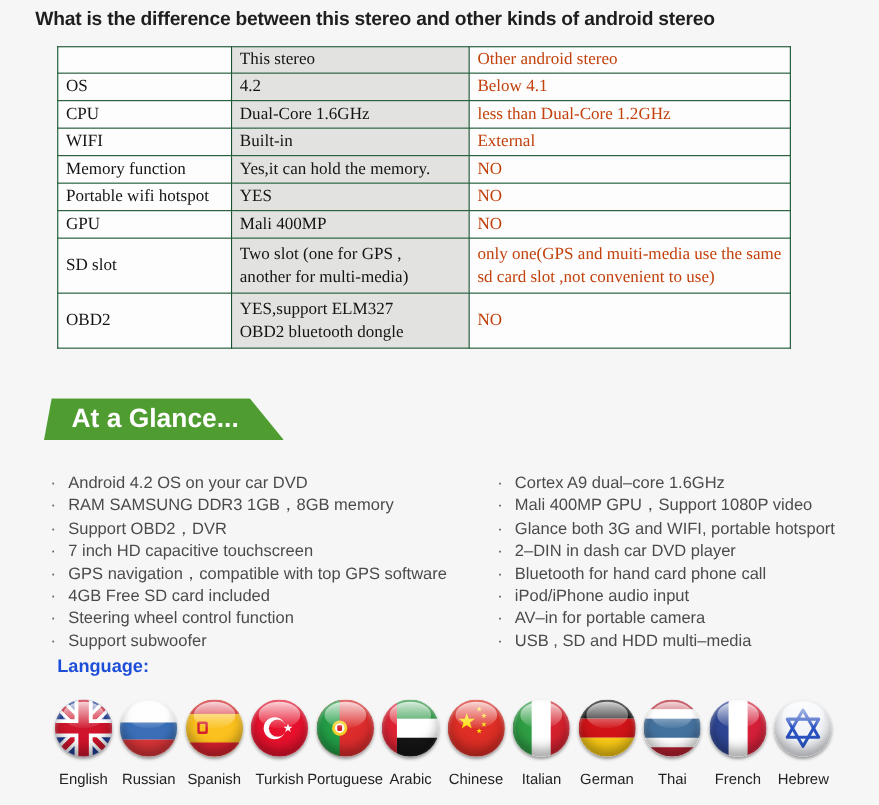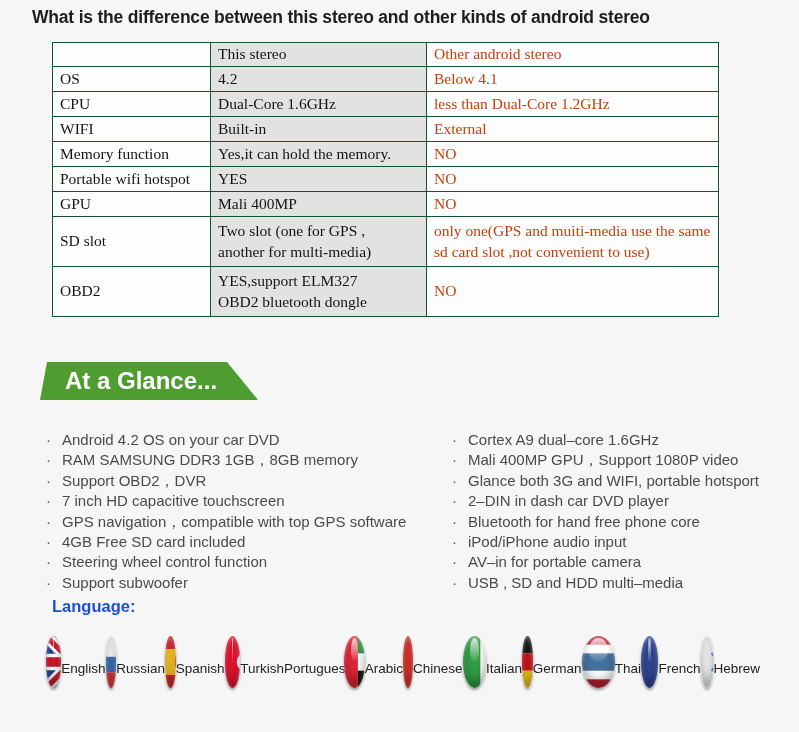--- a/index.html
+++ b/index.html
@@ -29,21 +29,21 @@
   
   .glance{position:absolute;top:430px;font-size:15px;color:#4b4b4b;}
   .glance-left{left:46px;width:402px;}
   .glance-right{left:452px;width:345px;}
   .glance-item{line-height:20.4px;white-space:nowrap;}
   .dot{display:inline-block;width:16px;color:#555;}
 
   
   .lang-heading{position:absolute;left:52px;top:597px;font-size:16.5px;font-weight:bold;color:#1d4ed8;}
   .flags{position:absolute;left:46px;top:636px;display:flex;}
-  .flag-item{width:59.5px;flex:0 0 auto;display:flex;flex-direction:row;align-items:center;}
+  .flag-item{width:59.5px;flex:0 0 auto;display:flex;flex-direction:column;align-items:center;}
   .flag-circle{width:52px;height:52px;border-radius:50%;overflow:hidden;position:relative;
                box-shadow:0 2px 3px rgba(0,0,0,.4);}
   .flag-circle svg{display:block;width:52px;height:52px;}
   .flag-circle::before{content:"";position:absolute;inset:0;border-radius:50%;
                box-shadow:inset 0 -7px 10px rgba(0,0,0,.33), inset 0 2px 4px rgba(255,255,255,.45);}
   .flag-circle::after{content:"";position:absolute;left:7px;right:7px;top:2px;height:46%;
                border-radius:50%;background:linear-gradient(rgba(255,255,255,.78),rgba(255,255,255,.05));}
   .flag-label{margin-top:13px;font-size:13.5px;color:#222;white-space:nowrap;}
 </style>
 </head>
@@ -122,21 +122,21 @@
       <div class="glance-item"><span class="dot">·</span><span>GPS navigation，compatible with top GPS software</span></div>
       <div class="glance-item"><span class="dot">·</span><span>4GB Free SD card included</span></div>
       <div class="glance-item"><span class="dot">·</span><span>Steering wheel control function</span></div>
       <div class="glance-item"><span class="dot">·</span><span>Support subwoofer</span></div>
     </div>
   <div class="glance glance-right">
       <div class="glance-item"><span class="dot">·</span><span>Cortex A9 dual–core 1.6GHz</span></div>
       <div class="glance-item"><span class="dot">·</span><span>Mali 400MP GPU，Support 1080P video</span></div>
       <div class="glance-item"><span class="dot">·</span><span>Glance both 3G and WIFI,  portable hotsport</span></div>
       <div class="glance-item"><span class="dot">·</span><span>2–DIN in dash car DVD player</span></div>
-      <div class="glance-item"><span class="dot">·</span><span>Bluetooth for hand free phone core</span></div>
+      <div class="glance-item"><span class="dot">·</span><span>Bluetooth for hand card phone call</span></div>
       <div class="glance-item"><span class="dot">·</span><span>iPod/iPhone audio input</span></div>
       <div class="glance-item"><span class="dot">·</span><span>AV–in for portable camera</span></div>
       <div class="glance-item"><span class="dot">·</span><span>USB , SD and HDD multi–media</span></div>
     </div>
 
   <div class="lang-heading">Language:</div>
 
   <div class="flags">
       <div class="flag-item">
         <div class="flag-circle">

